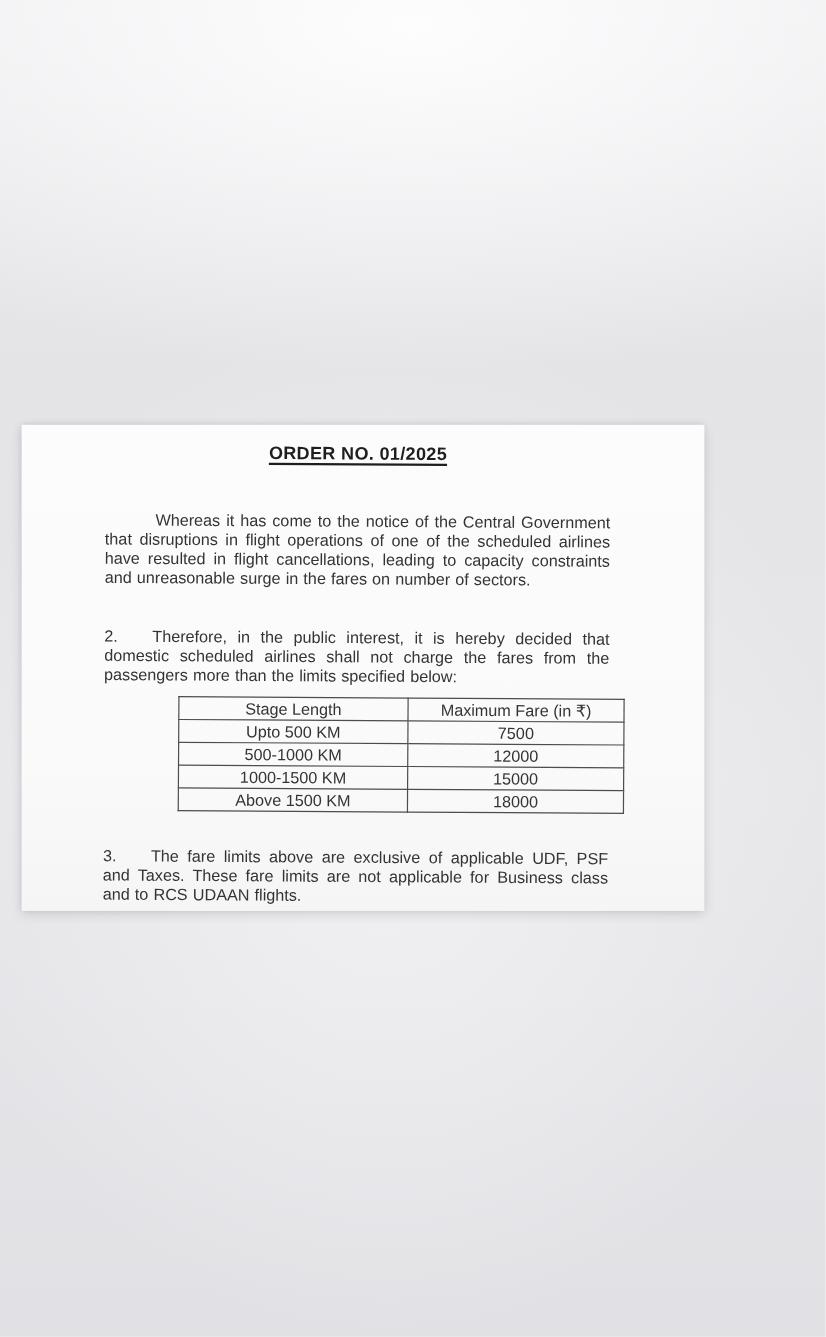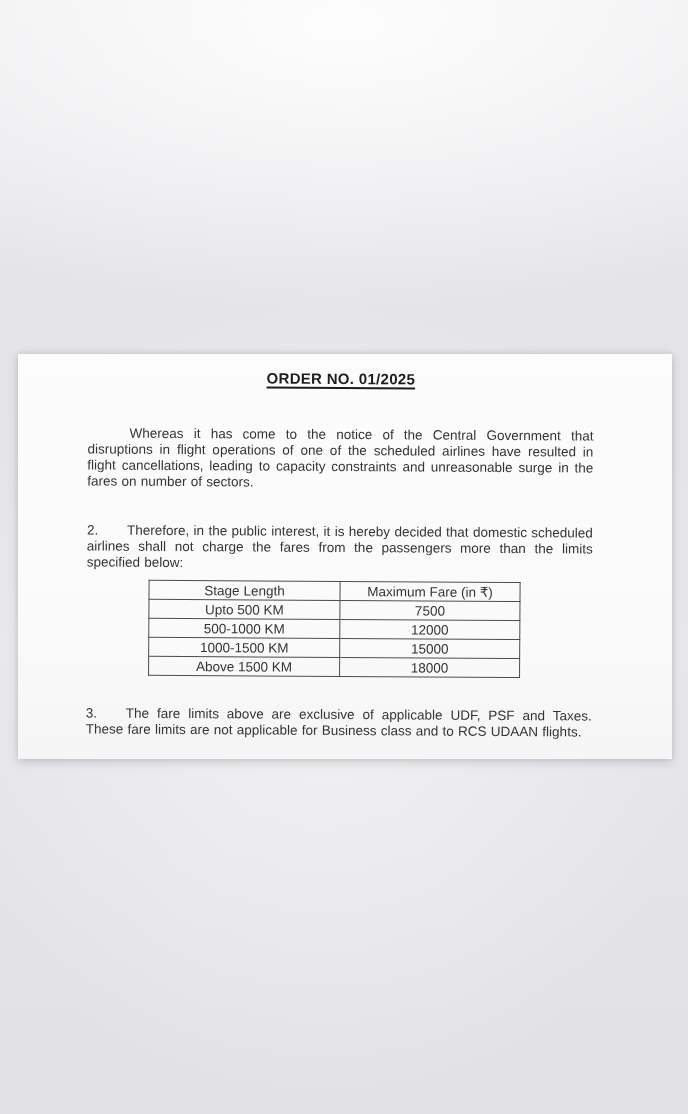--- a/index.html
+++ b/index.html
@@ -16,21 +16,21 @@
       radial-gradient(90% 26% at 50% 2%, #fdfdfe 0%, rgba(253,253,254,0) 100%),
       radial-gradient(55% 38% at 47% 62%, #f1f1f3 0%, rgba(241,241,243,0) 100%),
       linear-gradient(180deg, #ededef 0%, #e4e3e6 28%, #e7e6e9 58%, #e1e0e4 100%);
     position: relative;
   }
 
   .paper {
     position: absolute;
     left: 18px;
     top: 354px;
-    width: 654px;
+    width: 569px;
     height: 405px;
     background: linear-gradient(180deg, #fdfcfc 0%, #fbfafa 70%, #f6f5f5 100%);
     box-shadow: 0 3px 9px rgba(70, 70, 82, 0.22), 0 -1px 4px rgba(70, 70, 82, 0.10);
   }
 
   .doc-content {
     padding: 16px 78px 0 70px;
     transform: rotate(0.35deg);
     transform-origin: 50% 0;
     color: #343434;

